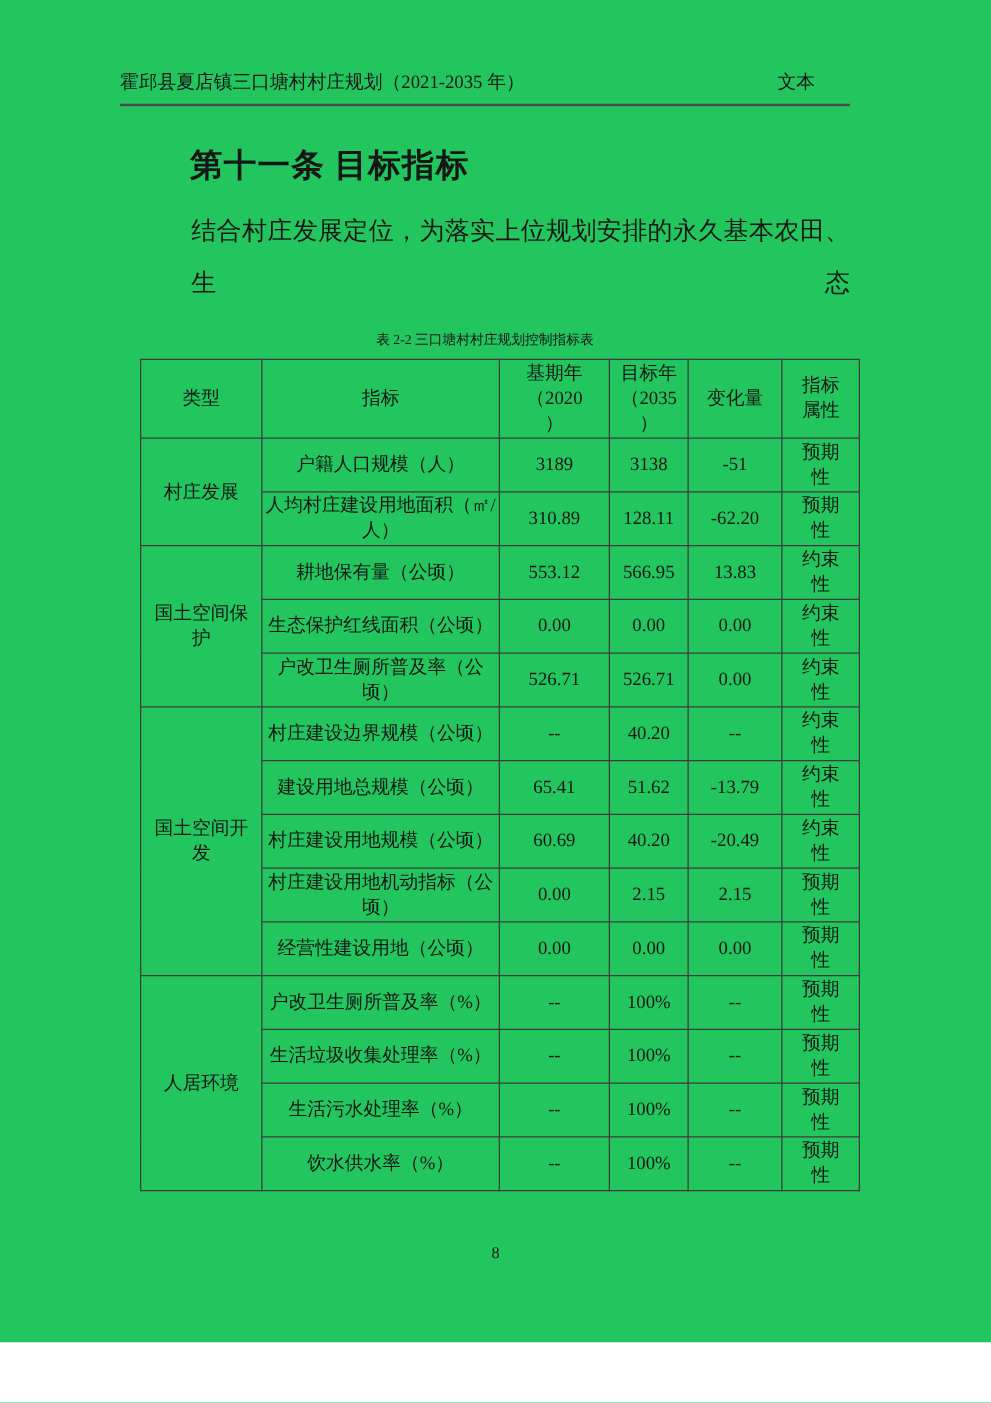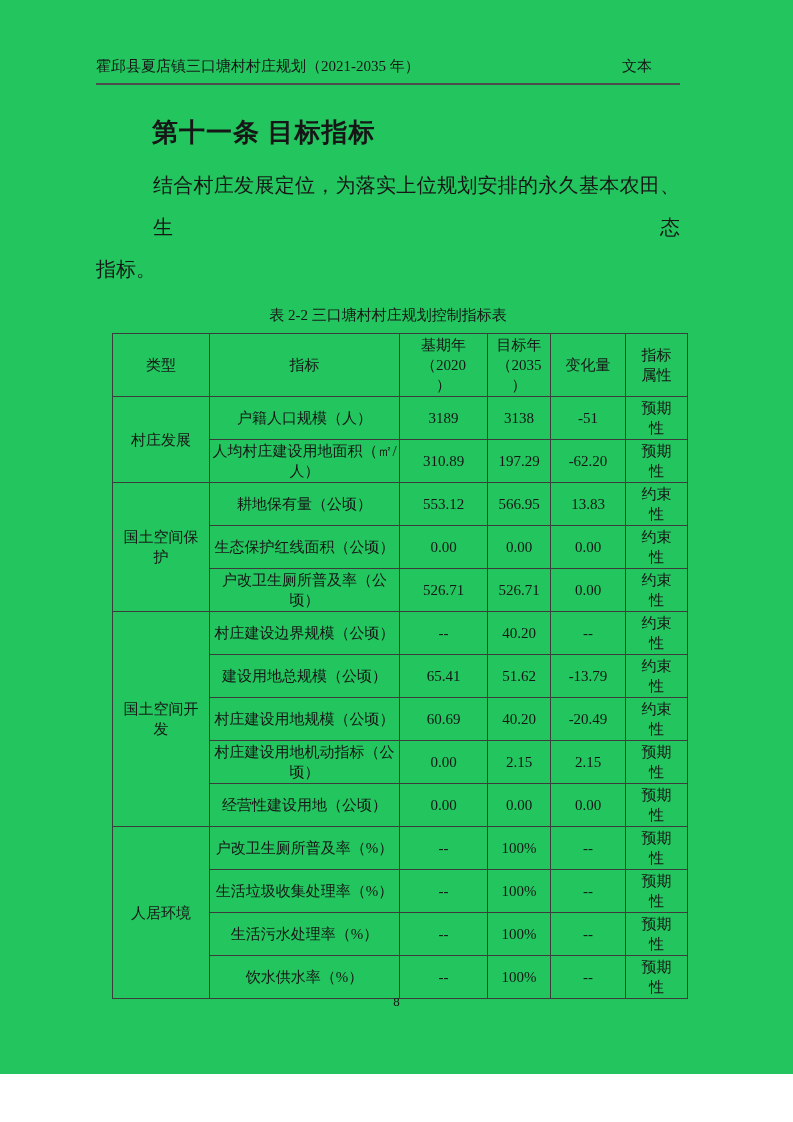--- a/index.html
+++ b/index.html
@@ -54,21 +54,21 @@
     padding-left: 57px;
   }
   .pline-last {
     text-align: justify;
     text-align-last: left;
   }
   
   .table-caption {
     margin-top: 14px;
     text-align: center;
-    font-size: 15px;
+    font-size: 11px;
   }
   
   table.indicator-table {
     margin: 8px 0 0 16px;
     border-collapse: collapse;
     table-layout: fixed;
     width: 575px;
   }
   table.indicator-table th,
   table.indicator-table td {
@@ -103,21 +103,20 @@
 
   <div class="running-header">
     <span class="doc-title">霍邱县夏店镇三口塘村村庄规划（2021-2035 年）</span>
     <span class="doc-type">文本</span>
   </div>
 
   <div class="section-title">第十一条 目标指标</div>
 
   <div class="paragraph">
     <div class="pline pline-first">结合村庄发展定位，为落实上位规划安排的永久基本农田、生态</div>
-    <div class="pline pline-last">指标。</div>
   </div>
 
   <div class="table-caption">表 2-2 三口塘村村庄规划控制指标表</div>
 
   <table class="indicator-table">
     <colgroup>
       <col style="width:97px">
       <col style="width:190px">
       <col style="width:88px">
       <col style="width:63px">
@@ -145,21 +144,21 @@
         <td>3189</td>
         <td>3138</td>
         <td>-51</td>
         <td>预期
 性</td>
       </tr>
       <tr class="data-row">
         <td>人均村庄建设用地面积（㎡/
 人）</td>
         <td>310.89</td>
-        <td>197.29</td>
+        <td>128.11</td>
         <td>-62.20</td>
         <td>预期
 性</td>
       </tr>
 
       <tr class="data-row">
         <td rowspan="3">国土空间保
 护</td>
         <td>耕地保有量（公顷）</td>
         <td>553.12</td>

